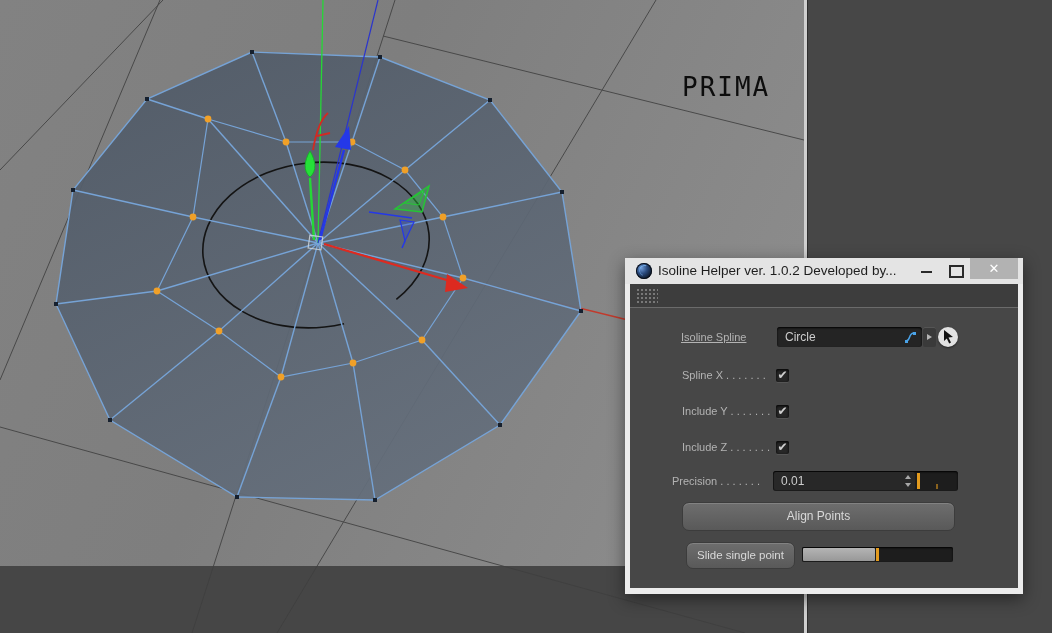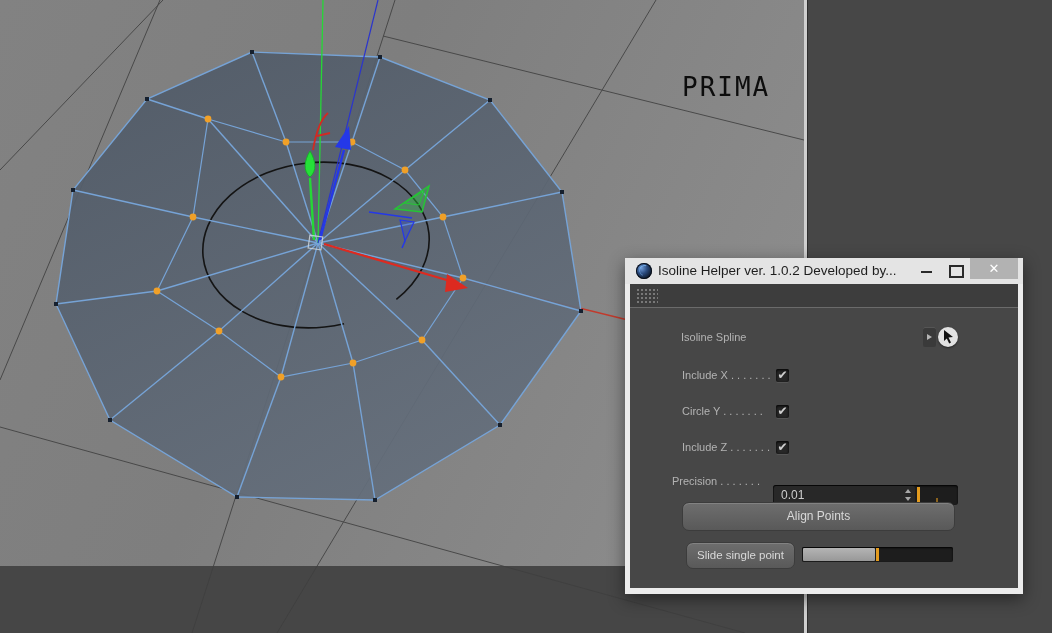--- a/index.html
+++ b/index.html
@@ -53,21 +53,21 @@
     border-radius:2px;box-shadow:inset 0 1px 0 #555;}
   .drop-btn:after{content:"";position:absolute;left:4px;top:7px;
     border-left:5px solid #b5b5b5;border-top:3.5px solid transparent;border-bottom:3.5px solid transparent;}
   .pick-btn{position:absolute;left:313px;top:69px;width:20px;height:20px;border-radius:50%;
     background:#e2e2e2;box-shadow:0 1px 2px rgba(0,0,0,.5);}
 
   .checkbox{position:absolute;left:151px;width:13px;height:13px;background:#272727;
     border-radius:2px;box-shadow:inset 0 1px 3px #000,0 1px 0 #555;
     color:#cfcfcf;font-family:"DejaVu Sans",sans-serif;font-size:12px;line-height:13px;text-align:center;}
 
-  .precision-wrap{position:absolute;left:148px;top:227px;width:185px;height:20px;
+  .precision-wrap{position:absolute;left:148px;top:213px;width:185px;height:20px;
     background:#1d1d1d;border-radius:3px;box-shadow:inset 0 1px 2px #000;}
   .precision-input{position:absolute;left:1px;top:1px;width:141px;height:18px;background:#282828;
     border-radius:2px;}
   .precision-input .val{position:absolute;left:7px;top:0;line-height:18px;font-size:12px;color:#cdcdcd;}
   .spin{position:absolute;left:130px;top:2px;width:9px;height:14px;}
   .spin .up{position:absolute;left:1px;top:1px;border-bottom:4px solid #a8a8a8;
     border-left:3.5px solid transparent;border-right:3.5px solid transparent;}
   .spin .dn{position:absolute;left:1px;bottom:1px;border-top:4px solid #a8a8a8;
     border-left:3.5px solid transparent;border-right:3.5px solid transparent;}
   .precision-handle{position:absolute;left:144px;top:2px;width:3px;height:16px;background:#e39b1e;}
@@ -224,32 +224,40 @@
     <div class="btn-min"></div>
     <div class="btn-max"></div>
     <div class="btn-close">✕</div>
   </div>
 
   <div class="dialog-inner"></div>
   <div class="gripbar">
     <div class="grip-dots"></div>
   </div>
 
-  <div class="dlg-label" style="left:56px;top:73px;">Isoline Spline</div>
+  <div class="dlg-label" style="left:56px;top:73px;text-decoration:underline;">Isoline Spline</div>
+  <div class="spline-field">
+    <span class="val">Circle</span>
+    <svg width="14" height="14" viewBox="0 0 14 14">
+      <path d="M2,11 C7,11 4,3 10,3" fill="none" stroke="#4aa3e8" stroke-width="1.5"></path>
+      <rect x="1" y="10" width="3" height="3" fill="#4aa3e8"></rect>
+      <rect x="9" y="2" width="3" height="3" fill="#4aa3e8"></rect>
+    </svg>
+  </div>
   <div class="drop-btn"></div>
   <div class="pick-btn">
     <svg width="20" height="20" viewBox="0 0 20 20">
       <path d="M6,3 L15,10 L10.5,10.6 L13,15.5 L11.2,16.4 L8.8,11.6 L6,14 Z" fill="#111"></path>
     </svg>
   </div>
 
-  <div class="dlg-label" style="left:57px;top:111px;">Include X . . . . . . .</div>
+  <div class="dlg-label" style="left:57px;top:111px;">Spline X . . . . . . .</div>
   <div class="checkbox" style="top:111px;">✔</div>
 
-  <div class="dlg-label" style="left:57px;top:147px;">Circle Y . . . . . . .</div>
+  <div class="dlg-label" style="left:57px;top:147px;">Include Y . . . . . . .</div>
   <div class="checkbox" style="top:147px;">✔</div>
 
   <div class="dlg-label" style="left:57px;top:183px;text-align:center;">Include Z . . . . . . .</div>
   <div class="checkbox" style="top:183px;">✔</div>
 
   <div class="dlg-label" style="left:47px;top:217px;">Precision . . . . . . .</div>
   <div class="precision-wrap">
     <div class="precision-input">
       <span class="val">0.01</span>
       <div class="spin">

